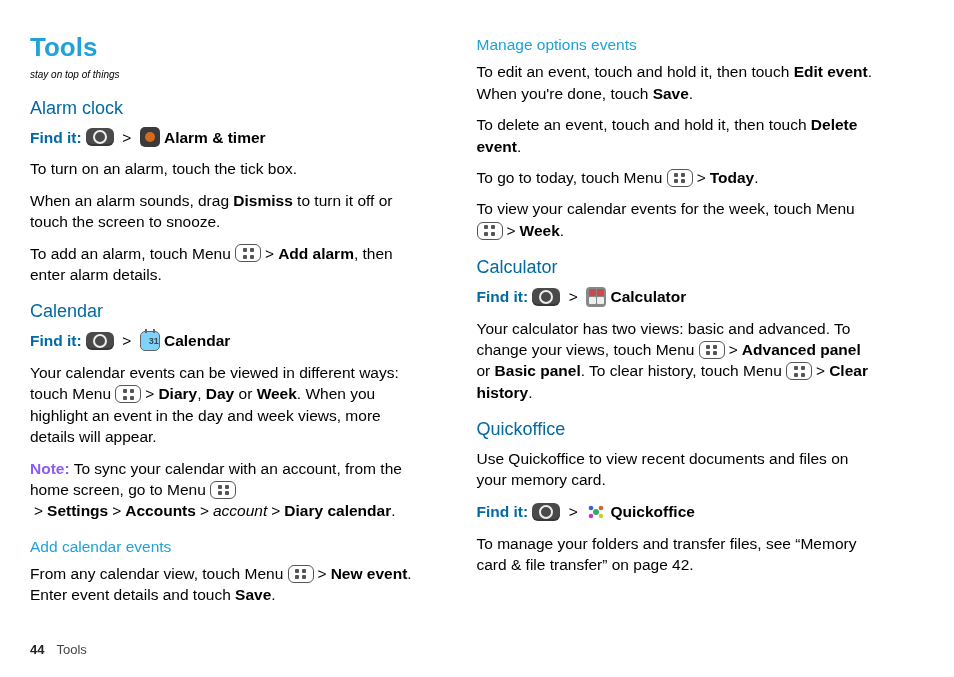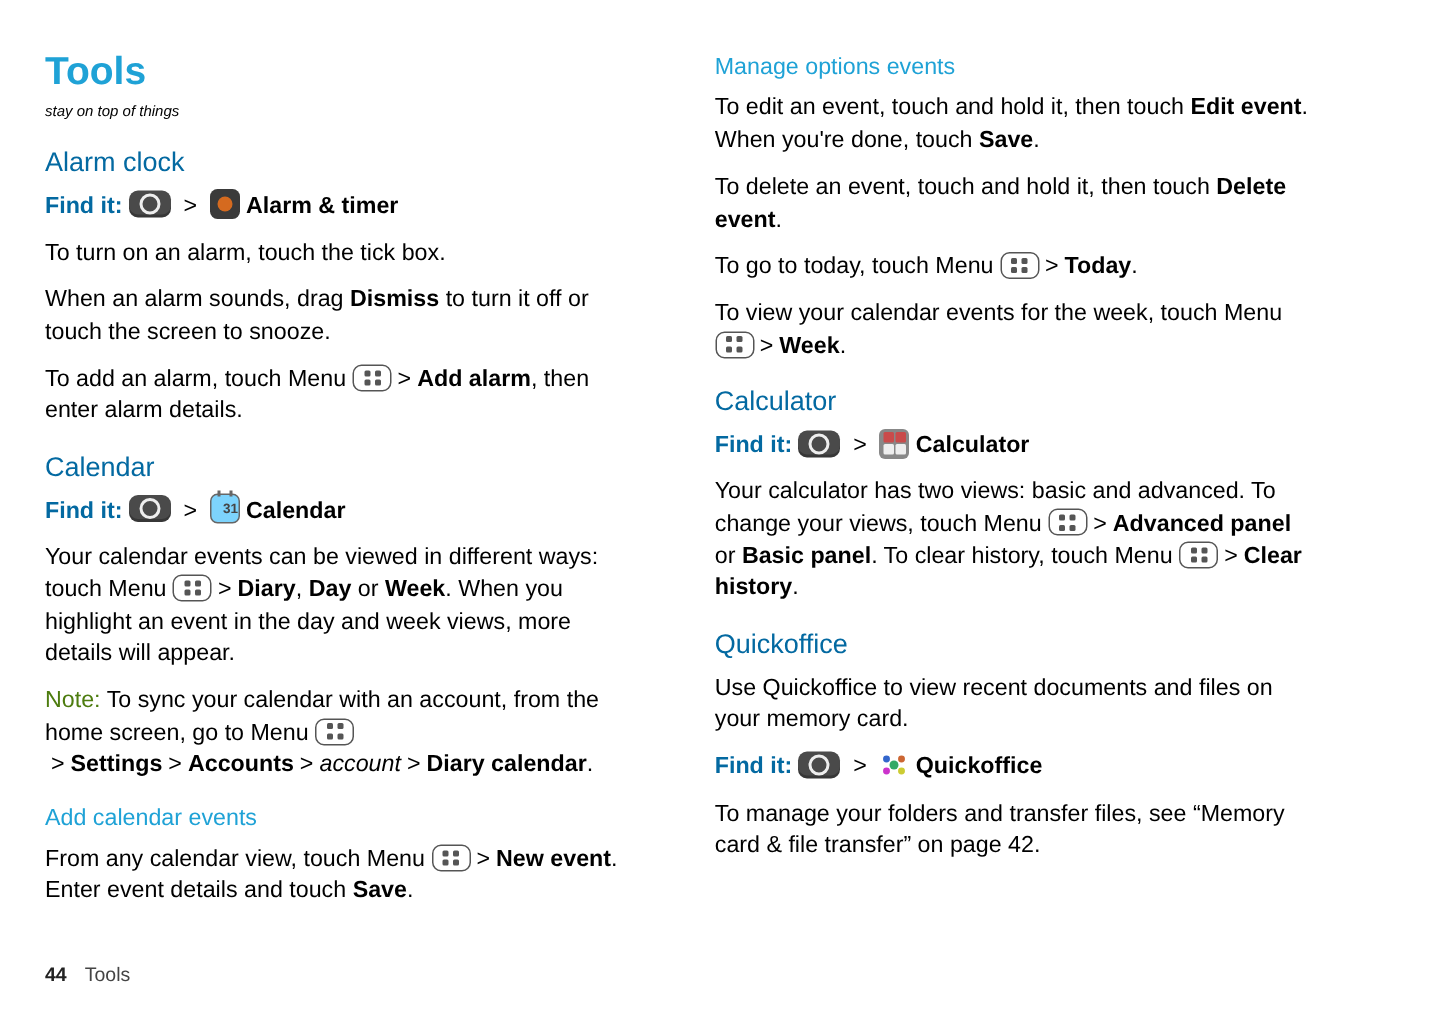--- a/index.html
+++ b/index.html
@@ -51,21 +51,21 @@
     font-weight: normal;
     color: #1fa2d6;
     margin: 14px 0 6px 0;
   }
 
   p { margin: 6px 0 10px 0; }
 
   .findit { color: #0369a1; font-weight: bold; }
   .bold   { font-weight: bold; text-align: center; }
   .ital   { font-style: italic; }
-  .noteword { color: #4d7c0f; font-weight: normal; text-align: right; }
+  .noteword { color: #8b5cf6; font-weight: bold; text-align: right; }
 
   
   .ic {
     display: inline-flex;
     vertical-align: middle;
     align-items: center;
     justify-content: center;
     border-radius: 5px;
     box-sizing: border-box;
     position: relative;

